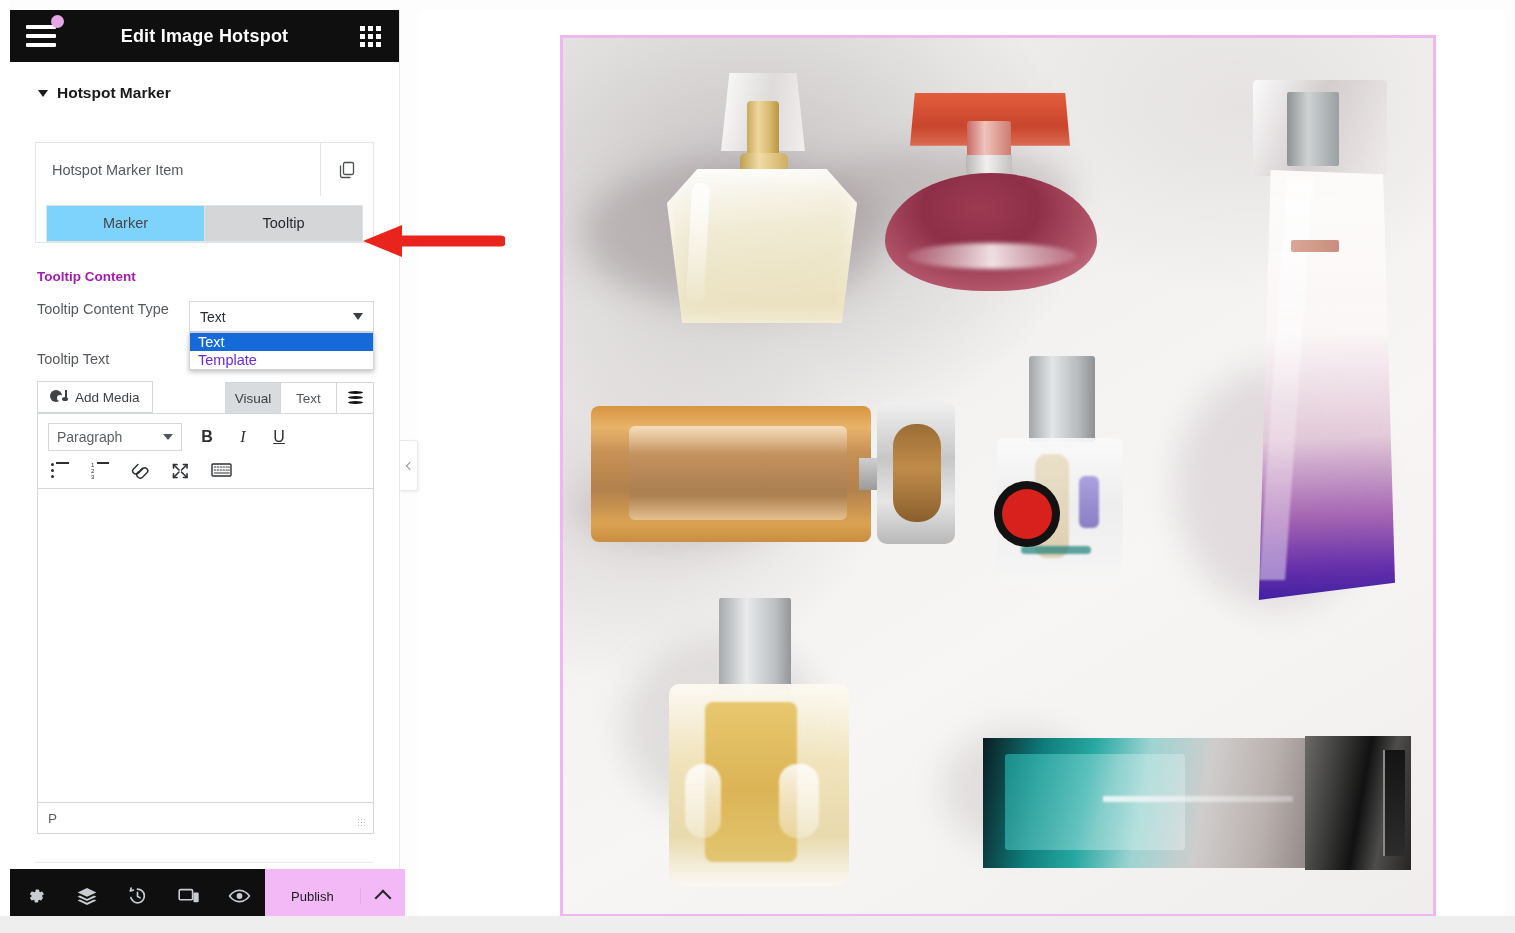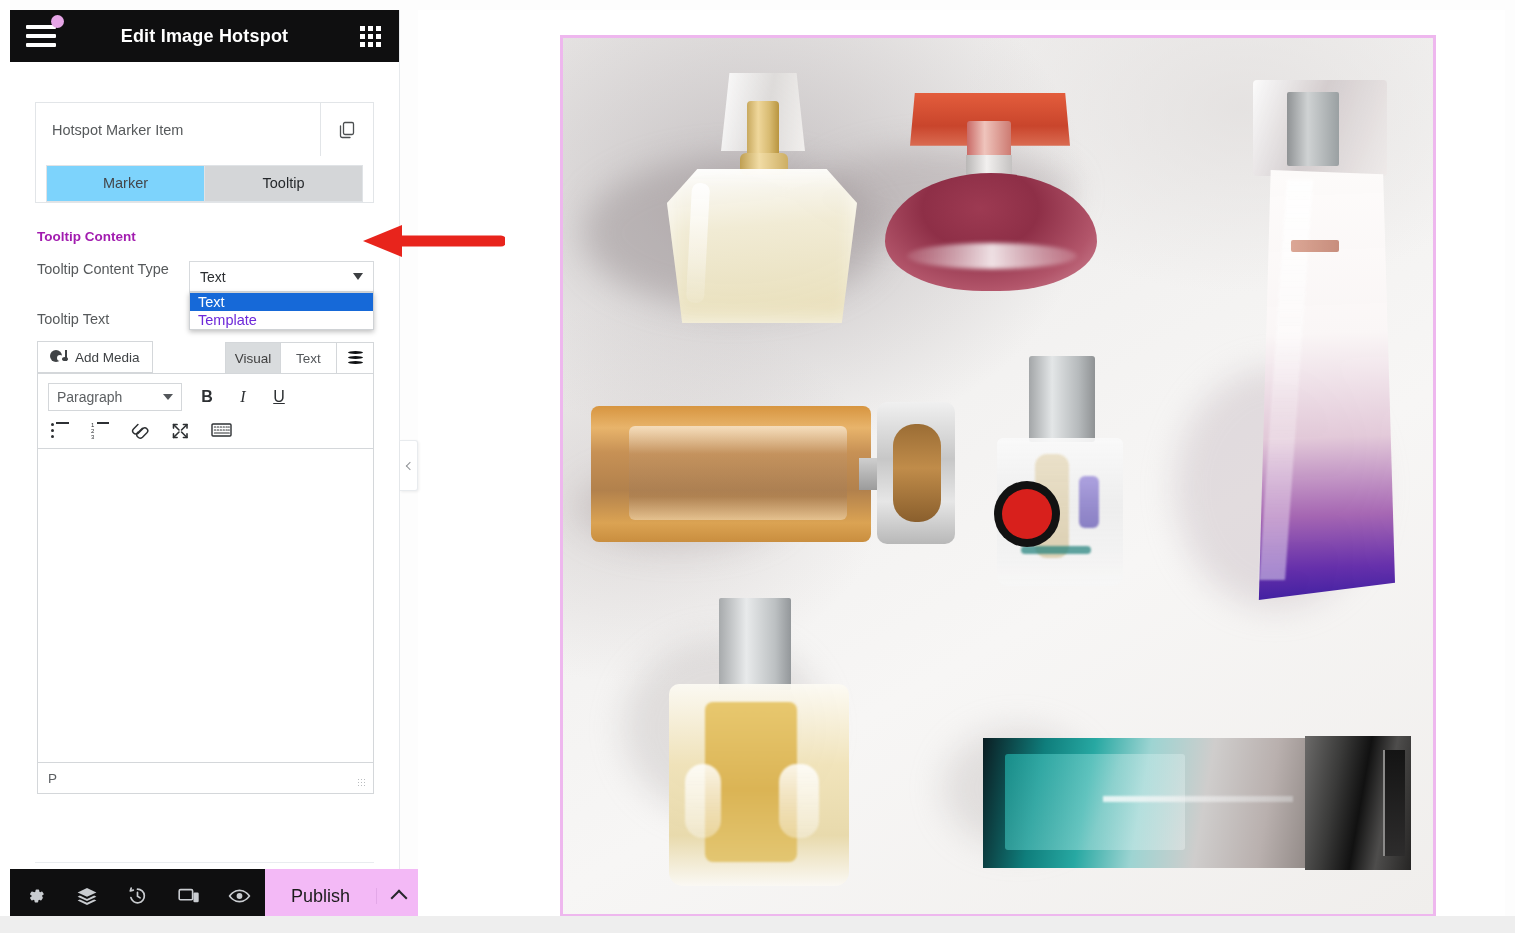--- a/index.html
+++ b/index.html
@@ -141,21 +141,21 @@
       radial-gradient(#b9bcbf 40%, transparent 41%);
     background-size:3px 3px; }
   .panel-divider { position:absolute; left:25px; right:25px; bottom:6px; height:1px; background:#e9ecef; }
 
   
   .panel-footer { flex:0 0 54px; height:54px; background:#0f0f10; display:flex; align-items:stretch; }
   .foot-icons { display:flex; align-items:center; gap:0; flex:1; }
   .foot-btn { width:51px; display:flex; align-items:center; justify-content:center;
     color:#c9ccd0; cursor:pointer; }
   .publish { background:#f3b9f6; color:#1b1b1b; display:flex; align-items:center; }
-  .publish-label { padding:0 26px; font-size:18px; cursor:pointer; }
+  .publish-label { padding:0 26px; font-size:13px; cursor:pointer; }
   .publish-arrow { width:45px; display:flex; align-items:center; justify-content:center;
     border-left:1px solid #e3a8e8; cursor:pointer; }
   .chev-up { width:12px; height:12px; border-left:2.4px solid #26262b; border-top:2.4px solid #26262b;
     transform:rotate(45deg); margin-top:4px; }
 
   
   .collapse-handle { position:absolute; left:400px; top:440px; width:18px; height:51px;
     background:#ffffff; border:1px solid #e8ebee; border-left:none; border-radius:0 3px 3px 0;
     display:flex; align-items:center; justify-content:center; box-shadow:1px 1px 3px rgba(0,0,0,.07);
     cursor:pointer; z-index:12; }
@@ -322,20 +322,24 @@
           <span></span>
           <span></span>
         <span></span>
           <span></span>
           <span></span>
       </div>
     </div>
 
     <div class="panel-body">
 
+      <div class="section-head">
+        <span class="caret-down"></span>
+        <span>Hotspot Marker</span>
+      </div>
 
       <div class="repeater">
         <div class="repeater-row">
           <div class="repeater-title">Hotspot Marker Item</div>
           <div class="repeater-dup">
             <svg width="17" height="18" viewBox="0 0 17 18" fill="none" aria-hidden="true">
               <rect x="4.5" y="1.5" width="10" height="12" rx="1.4" stroke="#4c4f51" stroke-width="1.3"></rect>
               <path d="M11 16.5H3.2A1.7 1.7 0 0 1 1.5 14.8V5" stroke="#4c4f51" stroke-width="1.3" stroke-linecap="round"></path>
             </svg>
           </div>

